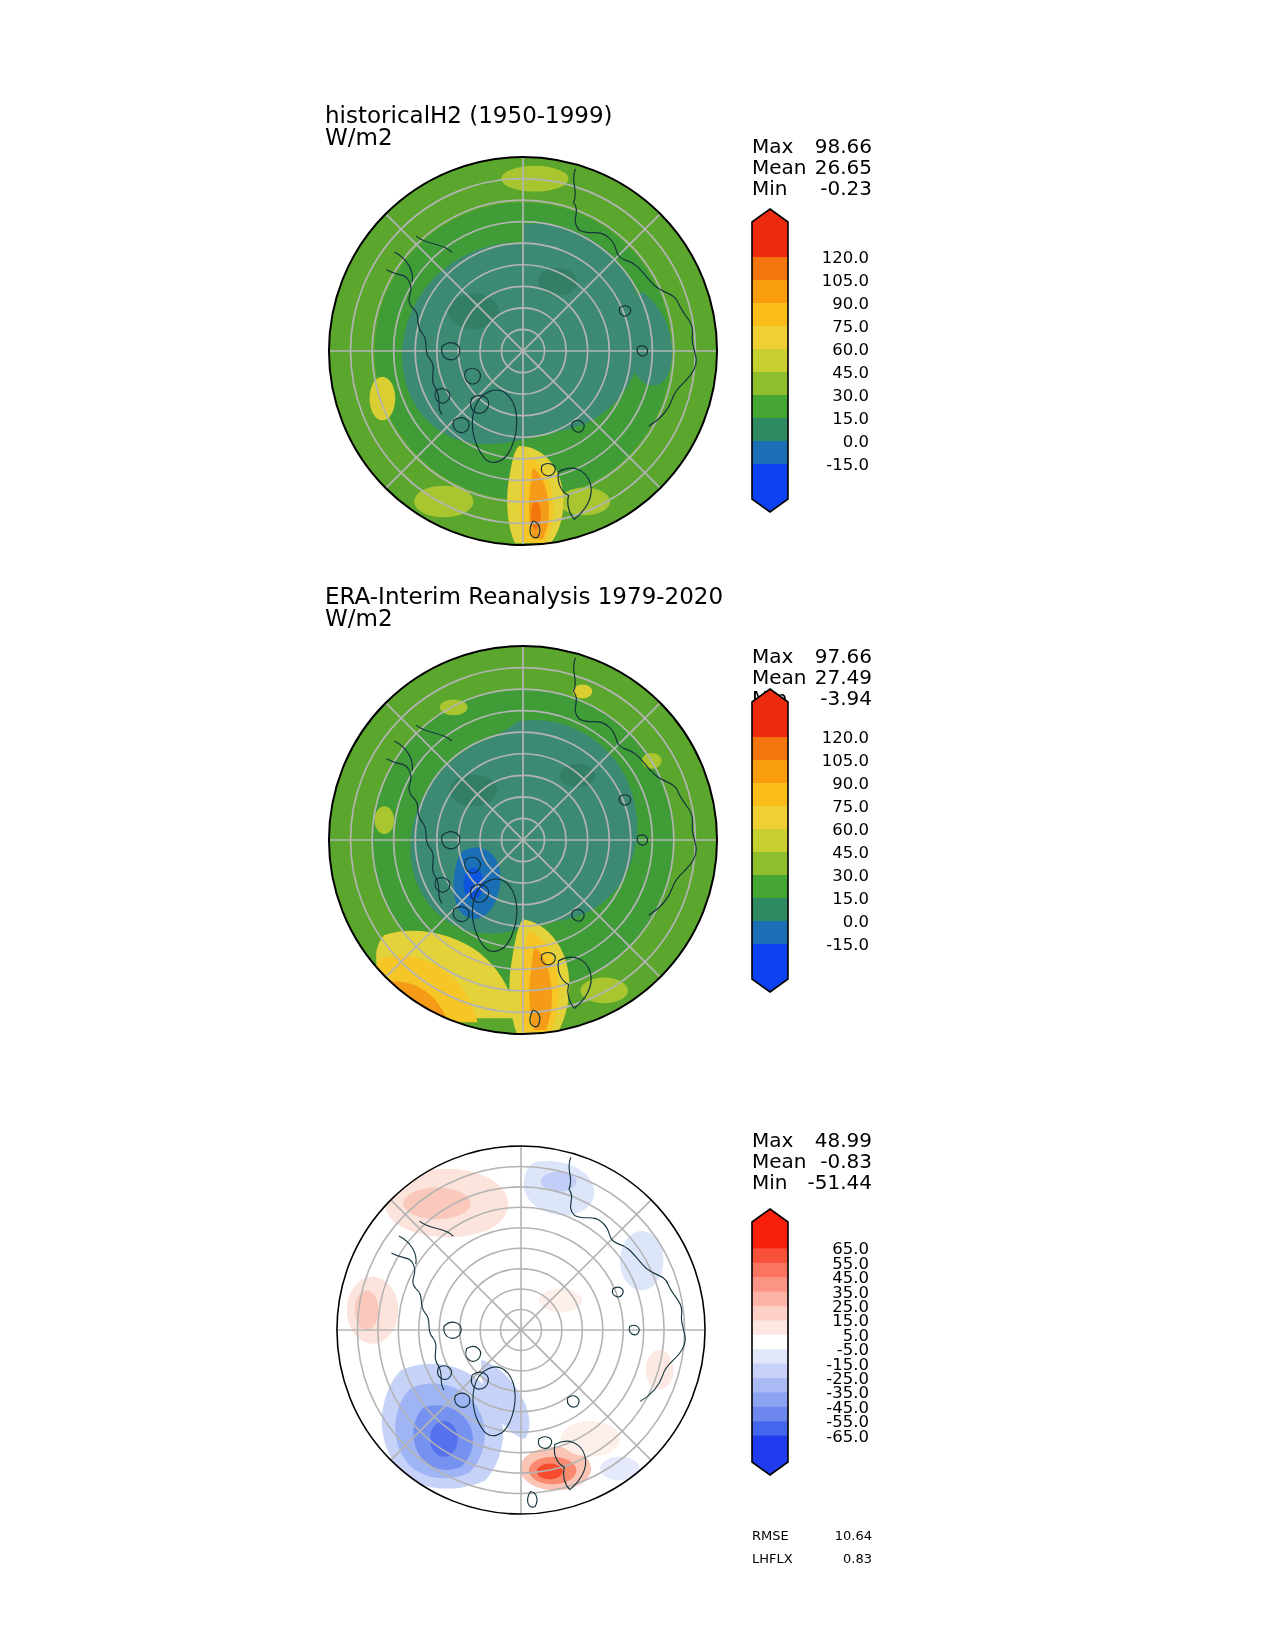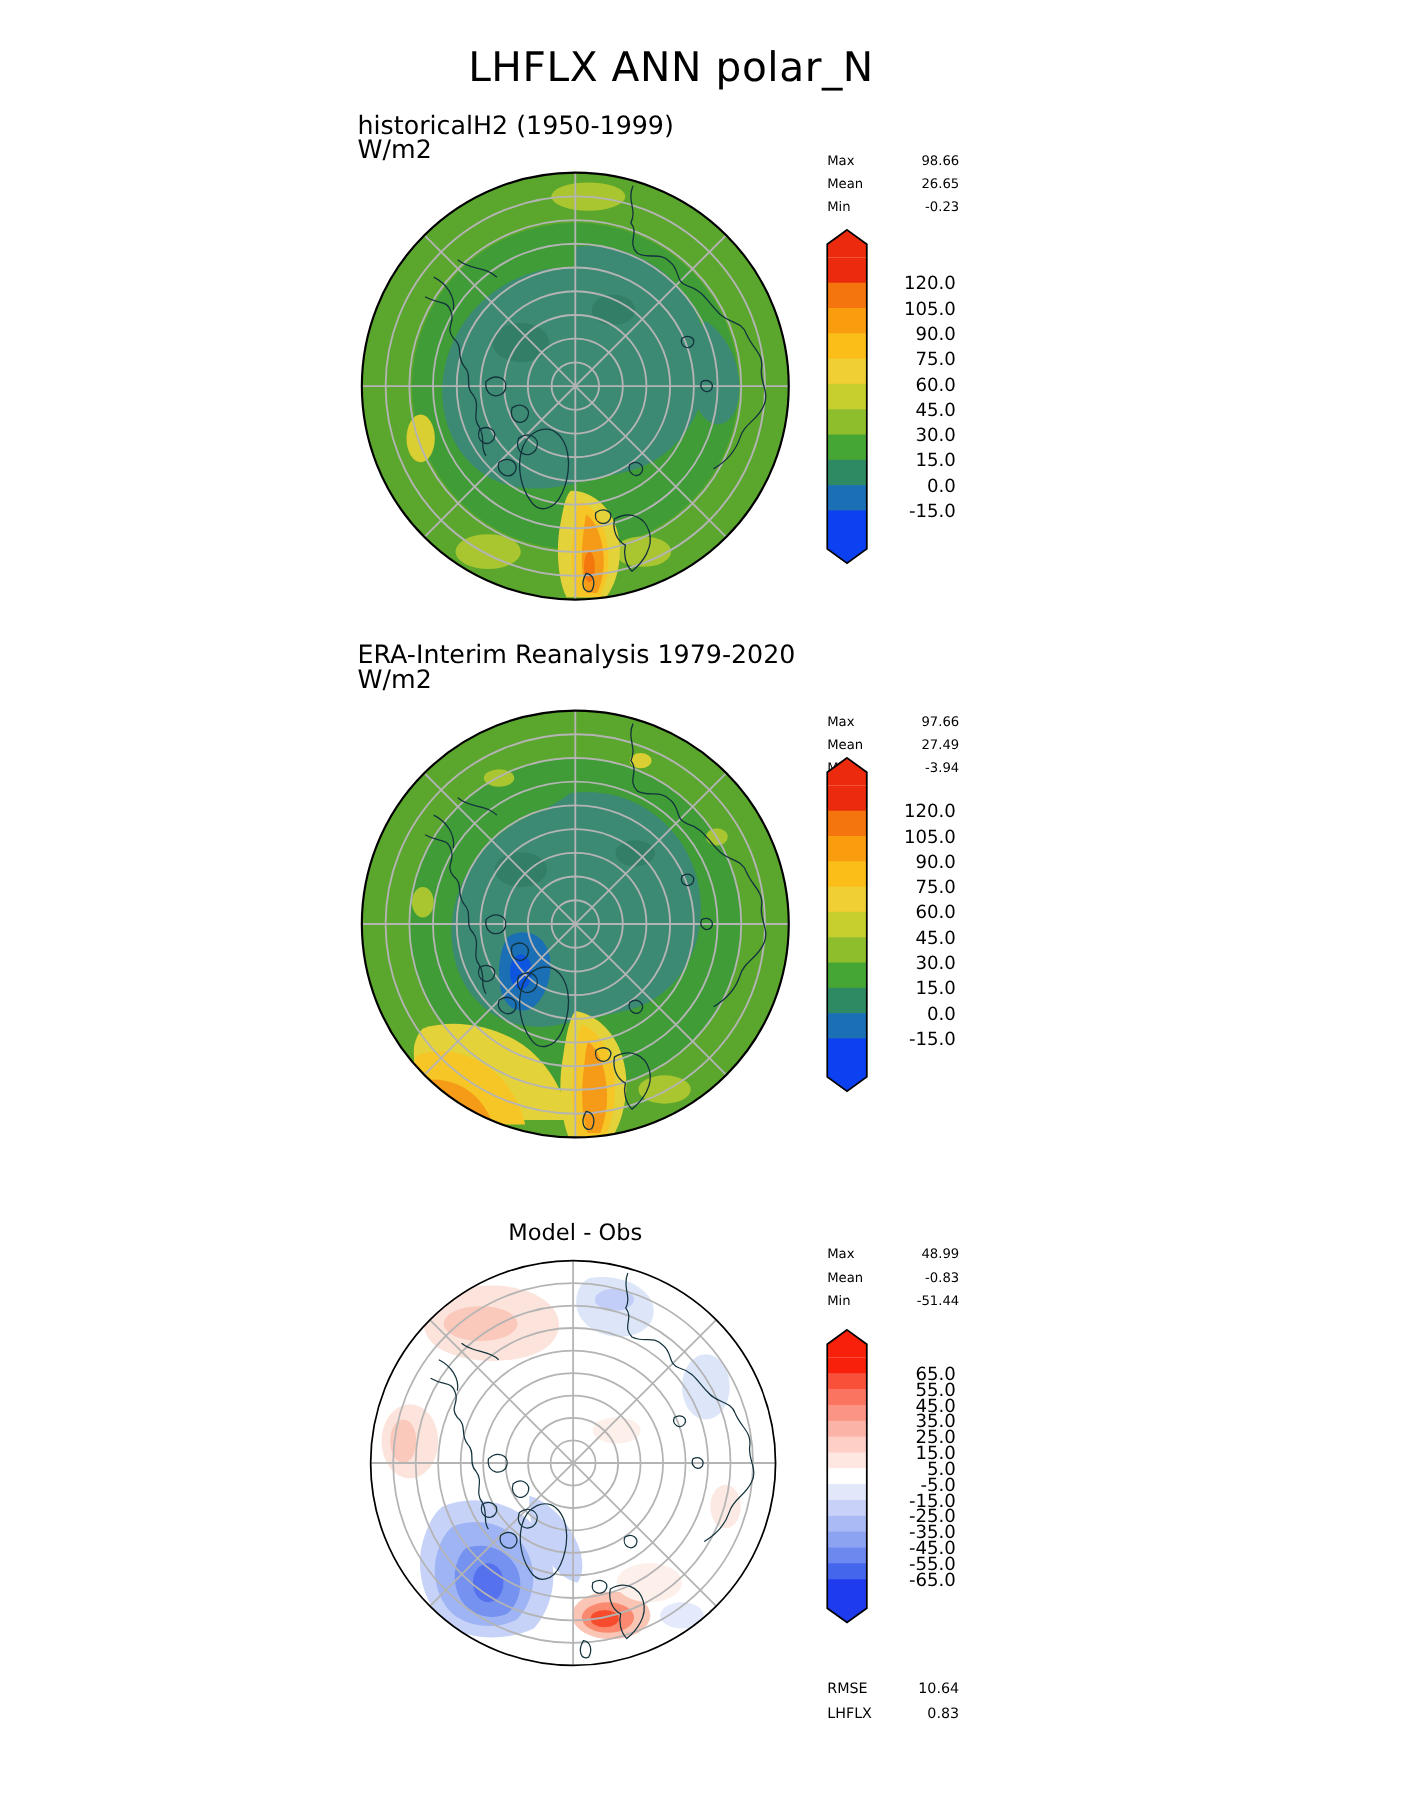--- a/index.html
+++ b/index.html
@@ -1,34 +1,33 @@
 <!DOCTYPE html>
 <html><head>
 <meta charset="utf-8">
 <style>
   html,body{margin:0;padding:0;background:#ffffff;}
   body{font-family:"DejaVu Sans","Liberation Sans",sans-serif;color:#000;}
   .page{position:relative;width:1275px;height:1650px;background:#fff;overflow:hidden;}
   .fig-title{position:absolute;top:40px;left:0;width:1220px;text-align:center;font-size:37px;letter-spacing:0.5px;}
   .panel-label{position:absolute;left:325px;font-size:23px;line-height:22px;}
   .diff-title{position:absolute;left:333px;width:380px;text-align:center;font-size:20.5px;}
-  .stats{position:absolute;left:752px;width:120px;font-size:12px;}
+  .stats{position:absolute;left:752px;width:120px;font-size:20px;}
   .stat-row{display:flex;justify-content:space-between;line-height:21px;}
   .metrics{position:absolute;left:752px;width:120px;font-size:13px;}
   .metric-row{display:flex;justify-content:space-between;line-height:23px;}
   .map-svg{position:absolute;}
   .cbar{position:absolute;}
   svg text{font-family:"DejaVu Sans","Liberation Sans",sans-serif;}
 </style>
 </head>
 <body>
 
 <div class="page">
 
-  <div class="fig-title">LHFLX ANN polar_N</div>
 
   <div class="panel-label" style="top:104px">historicalH2 (1950-1999)</div>
   <div class="panel-label" style="top:126px">W/m2</div>
 
   <svg class="map-svg" style="left:325px;top:153px" width="396" height="396" viewBox="0 0 400 400">
     <defs>
         <clipPath id="clip1">
           <circle cx="200" cy="200" r="196"></circle>
         </clipPath>
       </defs>
@@ -198,21 +197,20 @@
       <text x="118" y="101.0" text-anchor="end" font-size="16.5" fill="#000">90.0</text>
       <text x="118" y="124.0" text-anchor="end" font-size="16.5" fill="#000">75.0</text>
       <text x="118" y="147.0" text-anchor="end" font-size="16.5" fill="#000">60.0</text>
       <text x="118" y="170.0" text-anchor="end" font-size="16.5" fill="#000">45.0</text>
       <text x="118" y="193.0" text-anchor="end" font-size="16.5" fill="#000">30.0</text>
       <text x="118" y="216.0" text-anchor="end" font-size="16.5" fill="#000">15.0</text>
       <text x="118" y="239.0" text-anchor="end" font-size="16.5" fill="#000">0.0</text>
       <text x="118" y="262.0" text-anchor="end" font-size="16.5" fill="#000">-15.0</text>
     </svg>
 
-  <div class="diff-title" style="top:1108px">Model - Obs</div>
 
   <svg class="map-svg" style="left:333px;top:1142px" width="376" height="376" viewBox="0 0 380 380">
     <defs>
         <clipPath id="clip3">
           <circle cx="190" cy="190" r="186"></circle>
         </clipPath>
       </defs>
     <g clip-path="url(#clip3)">
       <g>
         <rect x="0" y="0" width="380" height="380" fill="#ffffff"></rect>

